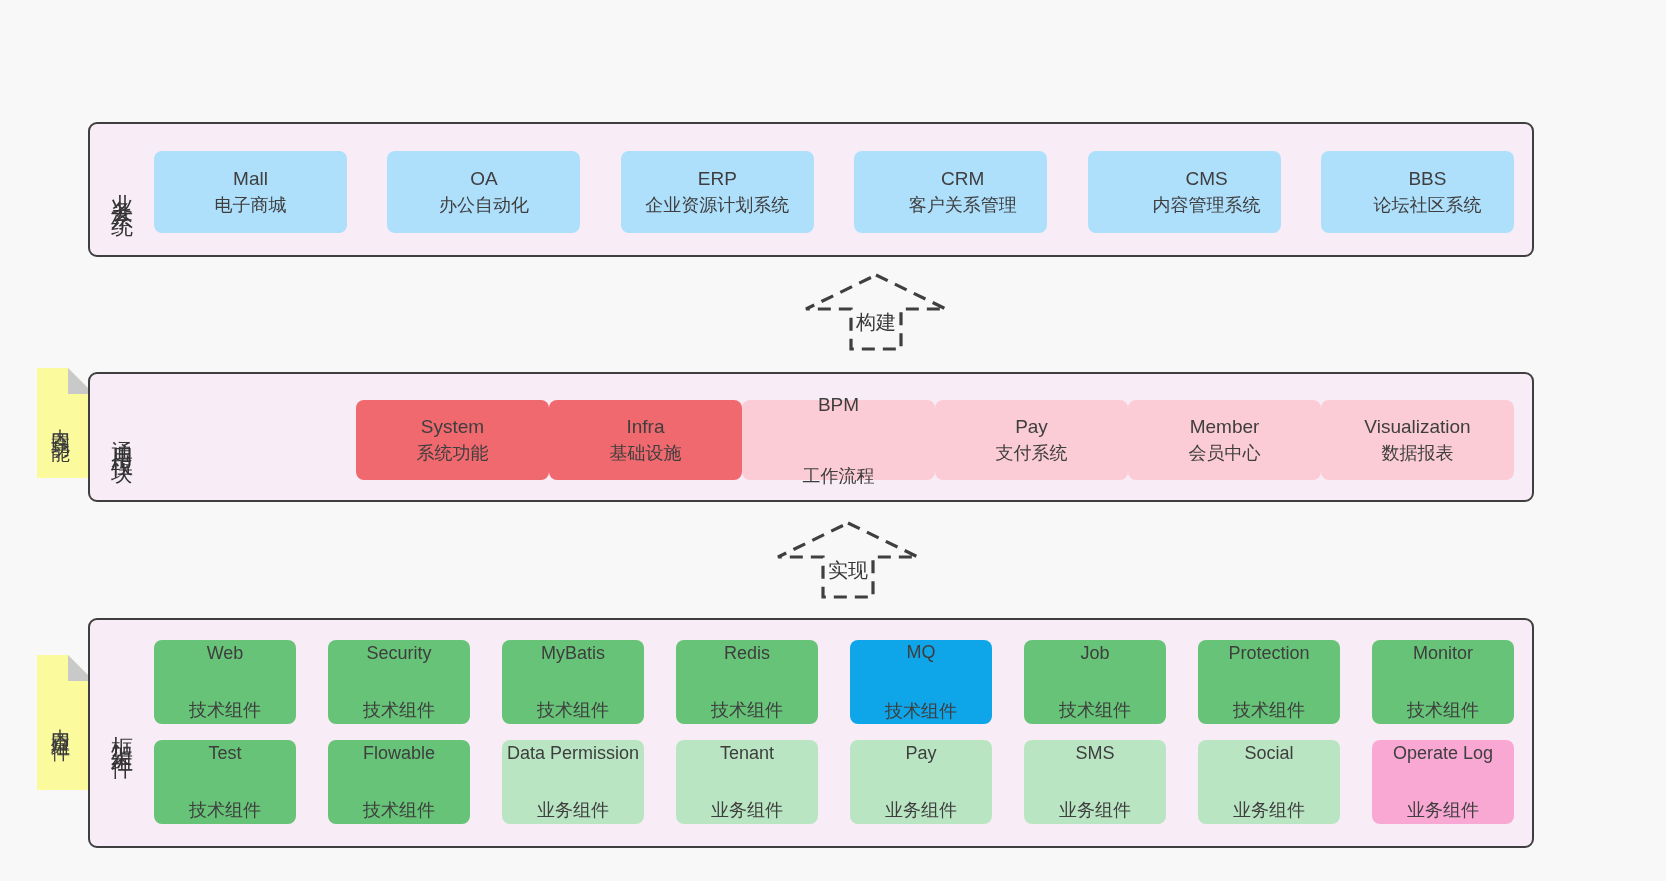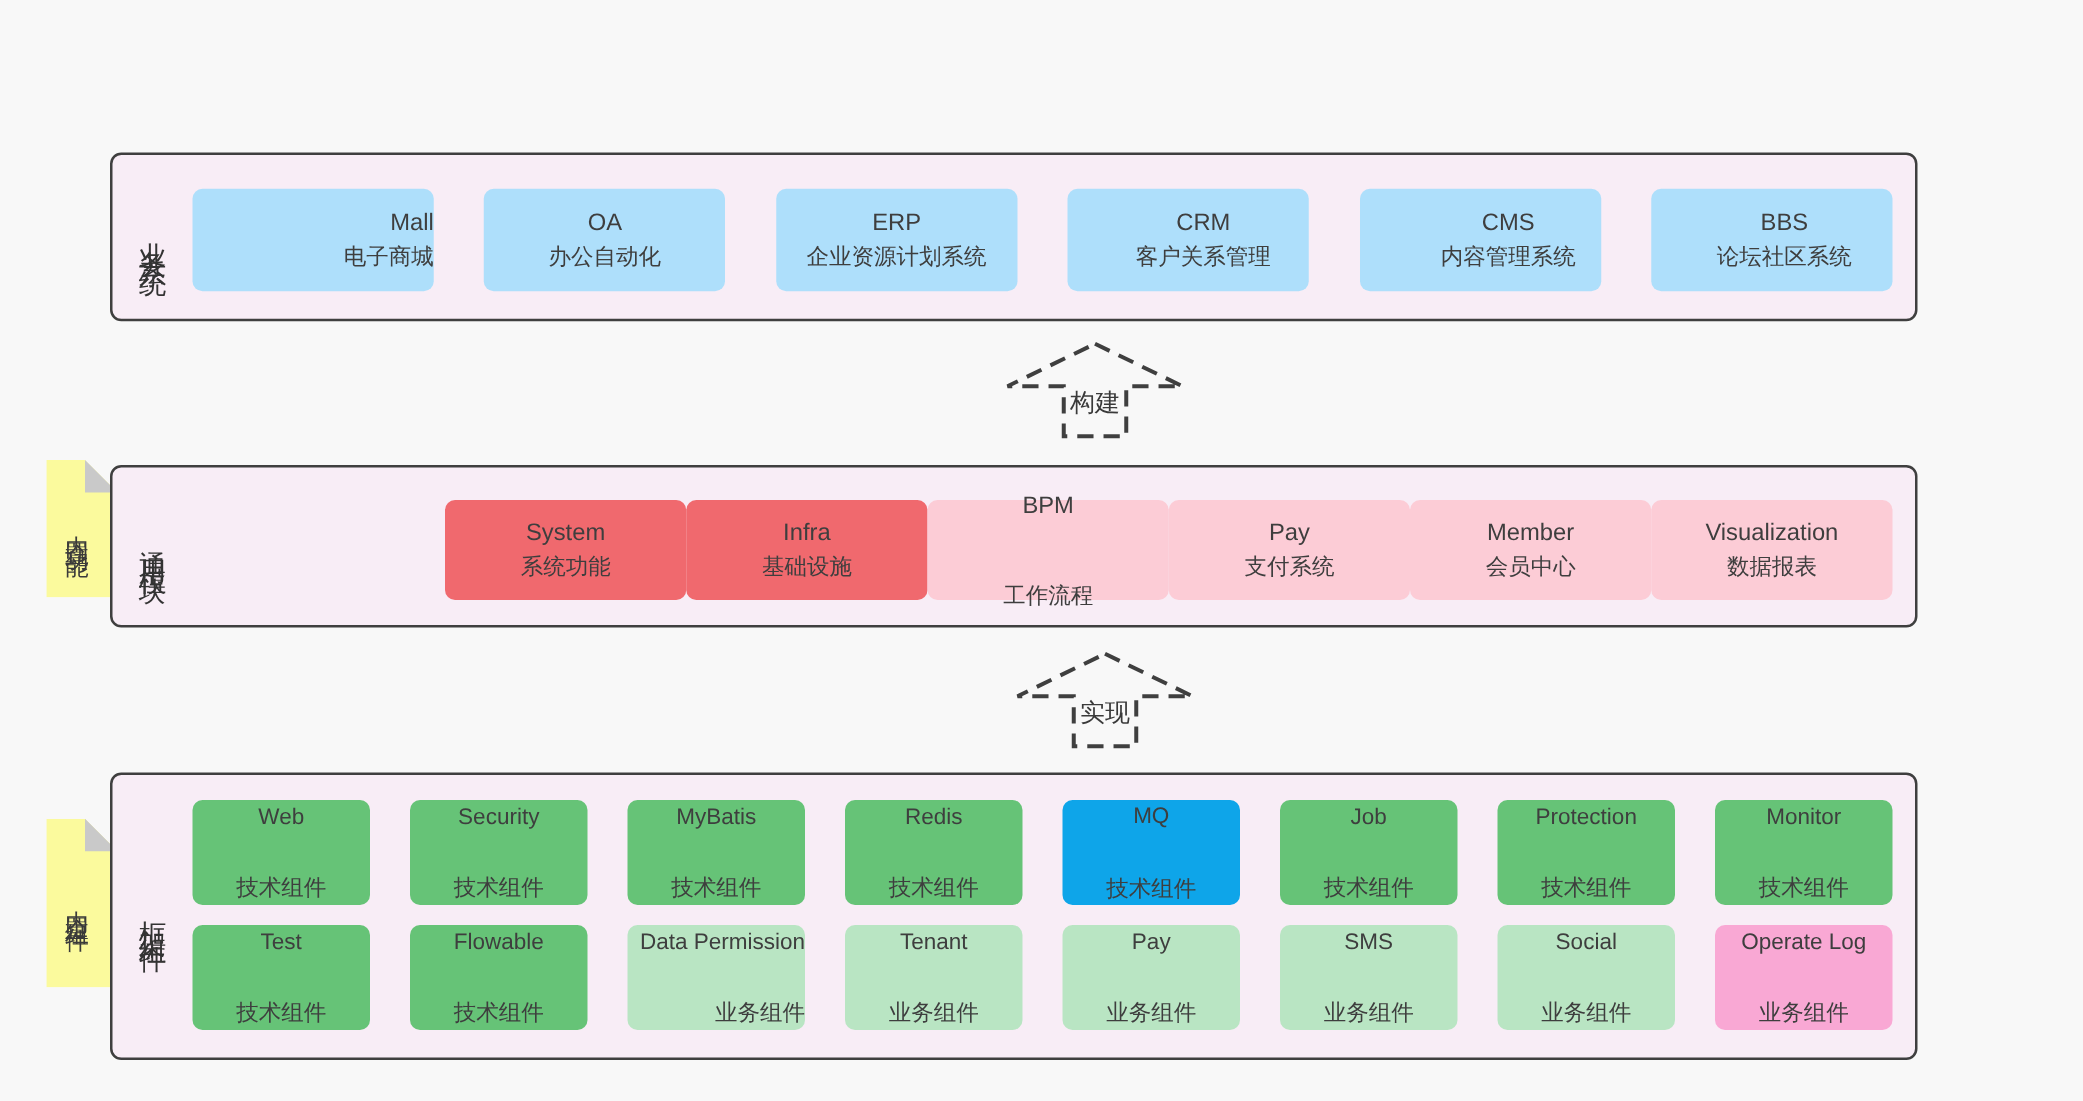--- a/index.html
+++ b/index.html
@@ -89,21 +89,21 @@
     margin-right: 10px;
   }
 
   
   .arrow {
     position: absolute;
     width: 146px; height: 80px;
     z-index: 3;
   }
   .arrow-1 { left: 803px; top: 272px; }
-  .arrow-2 { left: 811px; top: 520px; }
+  .arrow-2 { left: 775px; top: 520px; }
   .arrow svg { position: absolute; inset: 0; overflow: visible; }
   .arrow-shape {
     fill: none;
     stroke: var(--arrow, #3f3f3f);
     stroke-width: 3.2;
     stroke-dasharray: 13 8;
   }
   .arrow-label {
     position: absolute;
     left: 50%; top: 37px;
@@ -117,21 +117,21 @@
 </style>
 </head>
 <body>
 
 <div class="stage">
 
   <div class="band band1">
     <div class="band-label">业务系统</div>
     <div class="boxes">
         <div class="box-row">
-          <div class="box" style="background: rgb(174, 223, 251); align-items: flex-end;">
+          <div class="box" style="background: rgb(174, 223, 251);">
             <div class="box-name">Mall</div>
             <div class="box-desc">电子商城</div>
           </div>
           <div class="box" style="background: rgb(174, 223, 251);">
             <div class="box-name">OA</div>
             <div class="box-desc">办公自动化</div>
           </div>
           <div class="box" style="background: rgb(174, 223, 251);">
             <div class="box-name">ERP</div>
             <div class="box-desc">企业资源计划系统</div>
@@ -245,21 +245,21 @@
         </div>
         <div class="box-row">
           <div class="box" style="background: rgb(102, 195, 119);">
             <div class="box-name">Test</div>
             <div class="box-desc">技术组件</div>
           </div>
           <div class="box" style="background: rgb(102, 195, 119);">
             <div class="box-name">Flowable</div>
             <div class="box-desc">技术组件</div>
           </div>
-          <div class="box" style="background: rgb(185, 229, 195); align-items: flex-end;">
+          <div class="box" style="background: rgb(185, 229, 195);">
             <div class="box-name">Data Permission</div>
             <div class="box-desc">业务组件</div>
           </div>
           <div class="box" style="background: rgb(185, 229, 195);">
             <div class="box-name">Tenant</div>
             <div class="box-desc">业务组件</div>
           </div>
           <div class="box" style="background: rgb(185, 229, 195);">
             <div class="box-name">Pay</div>
             <div class="box-desc">业务组件</div>

